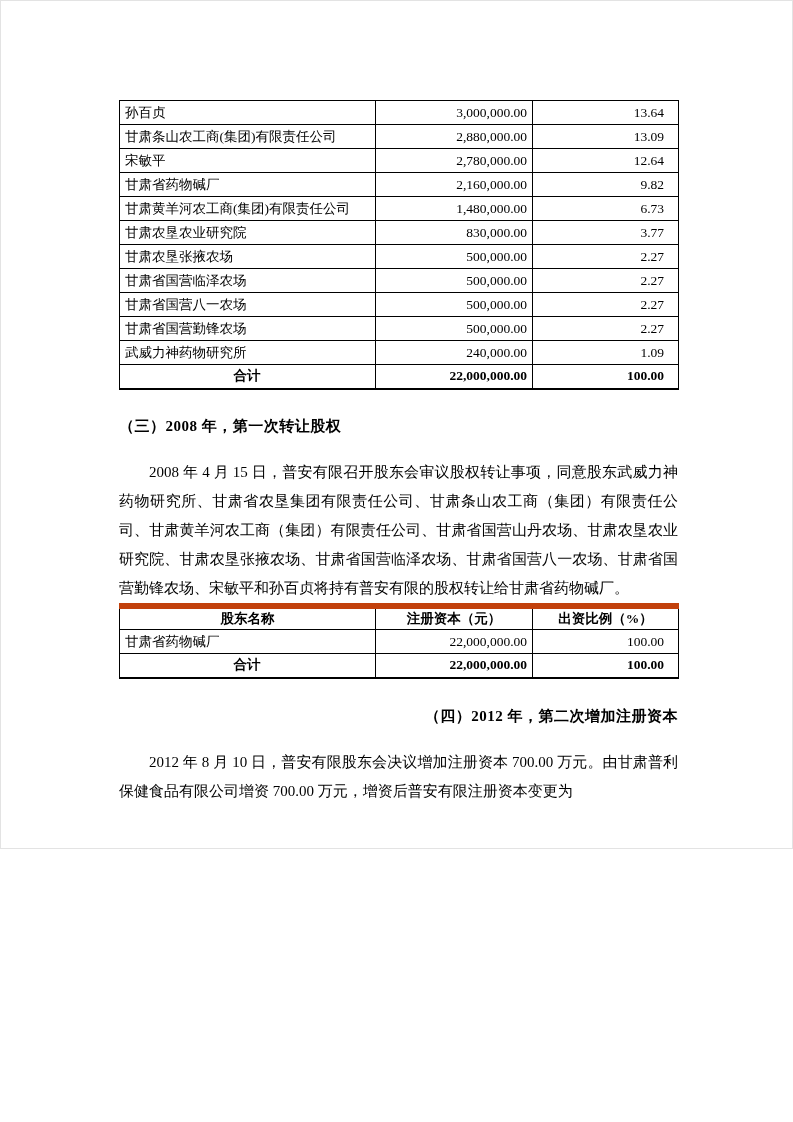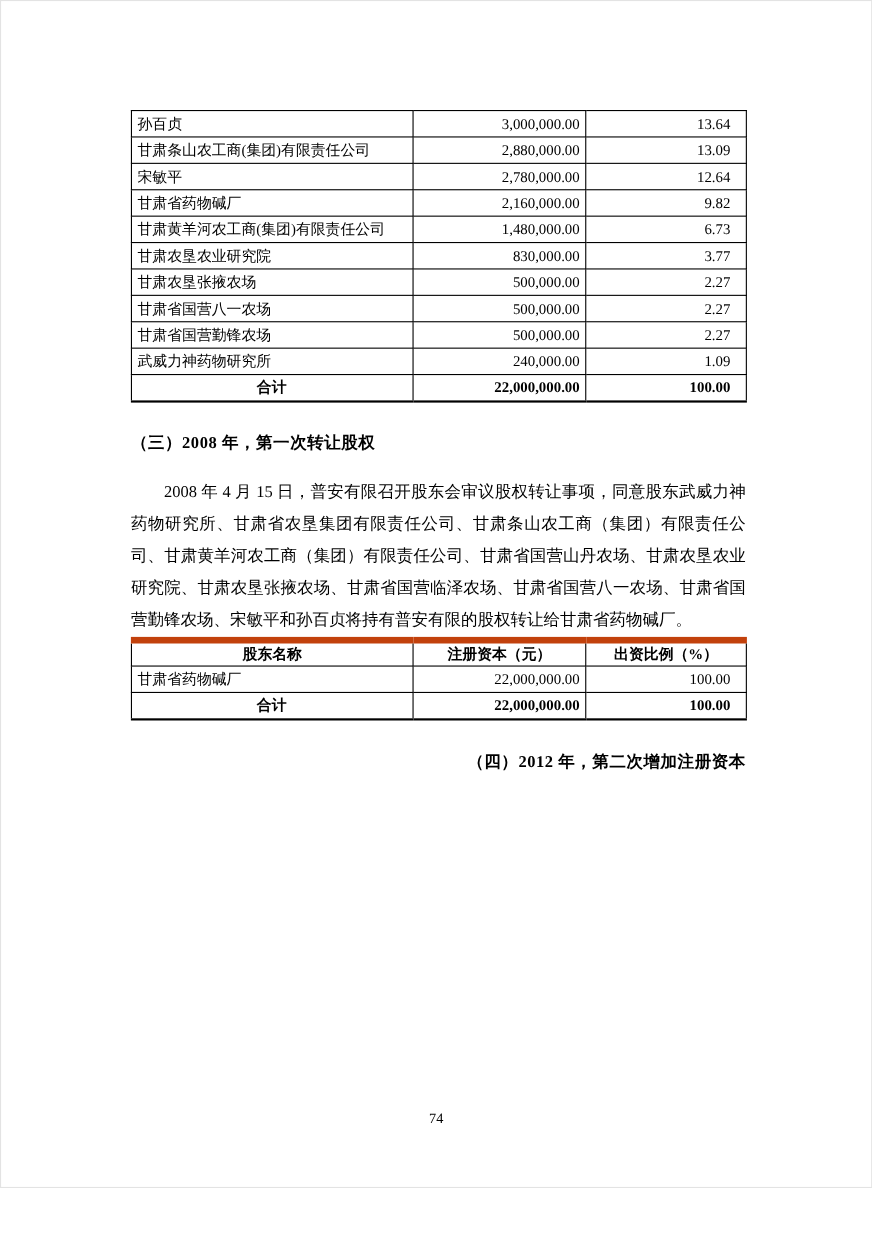--- a/index.html
+++ b/index.html
@@ -4,21 +4,21 @@
 <style>
   * { margin:0; padding:0; box-sizing:border-box; }
   html,body { background:#ffffff; }
   body {
     font-family:"Liberation Serif","DejaVu Serif",serif;
     color:#000;
   }
   .page {
     position:relative;
     width:793px;
-    height:1080px;
+    height:849px;
     background:#ffffff;
     border:1px solid #e3e3e3;
     overflow:hidden;
   }
   .content {
     position:absolute;
     left:118px;
     top:99px;
     width:559px;
   }
@@ -117,20 +117,25 @@
             <td class="c-name">甘肃农垦农业研究院</td>
             <td class="c-amt">830,000.00</td>
             <td class="c-pct">3.77</td>
           </tr>
           <tr>
             <td class="c-name">甘肃农垦张掖农场</td>
             <td class="c-amt">500,000.00</td>
             <td class="c-pct">2.27</td>
           </tr>
           <tr>
+            <td class="c-name">甘肃省国营临泽农场</td>
+            <td class="c-amt">500,000.00</td>
+            <td class="c-pct">2.27</td>
+          </tr>
+          <tr>
             <td class="c-name">甘肃省国营八一农场</td>
             <td class="c-amt">500,000.00</td>
             <td class="c-pct">2.27</td>
           </tr>
           <tr>
             <td class="c-name">甘肃省国营勤锋农场</td>
             <td class="c-amt">500,000.00</td>
             <td class="c-pct">2.27</td>
           </tr>
           <tr>
@@ -174,17 +179,18 @@
       <tbody>
         <tr class="total">
           <td class="c-name">合计</td>
           <td class="c-amt">22,000,000.00</td>
           <td class="c-pct">100.00</td>
         </tr>
       </tbody>
     </table>
 
     <div class="heading h4-block">（四）2012 年，第二次增加注册资本</div>
+    <p class="para">2012 年 8 月 10 日，普安有限股东会决议增加注册资本 700.00 万元。由甘肃普利保健食品有限公司增资 700.00 万元，增资后普安有限注册资本变更为</p>
 
   </div>
 
   <div class="pageno">74</div>
 </div>
 
 </body></html>

